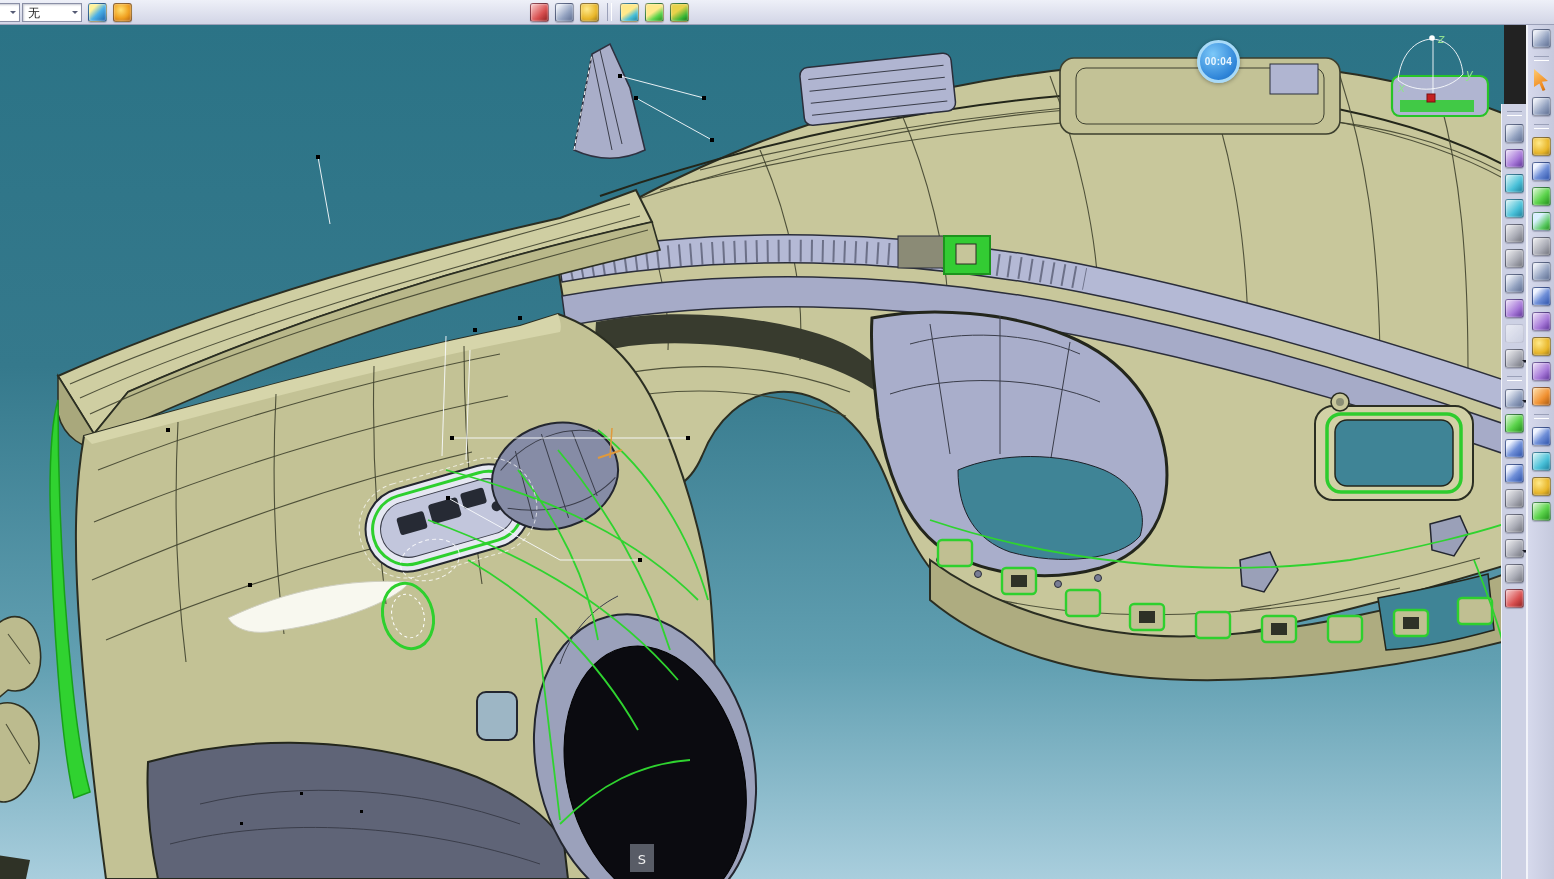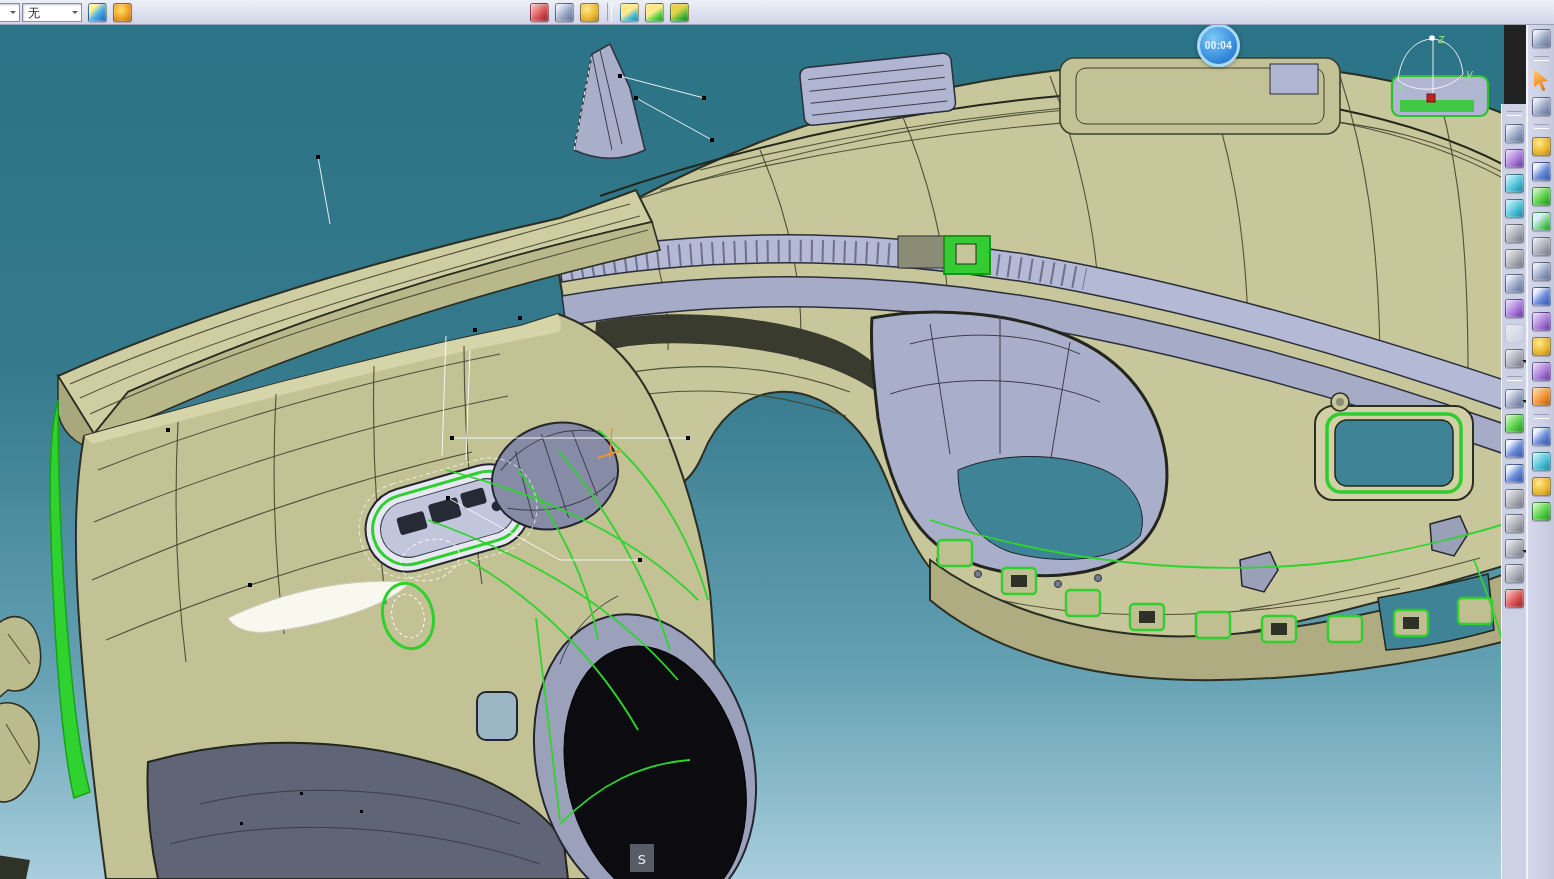--- a/index.html
+++ b/index.html
@@ -52,21 +52,21 @@
 
   .tb-sep{width:3px;height:18px;border-left:1px solid #9aa0b8;border-right:1px solid #ffffff;margin:0 2px;}
   .vcol .tb-sep{width:15px;height:3px;border:none;border-top:1px solid #9aa0b8;
     border-bottom:1px solid #ffffff;margin:2px 0;}
 
   
   .viewport{position:absolute;top:24px;left:0;width:1504px;height:855px;overflow:hidden;
     background:linear-gradient(#2b7386 0%,#35798c 40%,#62a0b2 75%,#a9cedd 100%);}
   .viewport svg{position:absolute;top:0;left:0;}
 
-  .timer{position:absolute;left:1197px;top:0;width:37px;height:37px;border-radius:50%;
+  .timer{position:absolute;left:1197px;top:16px;width:37px;height:37px;border-radius:50%;
     background:radial-gradient(circle at 35% 30%,#7cc8f8,#2e84d8 70%,#1f66b0);
     border:3px solid #a8daf8;box-shadow:0 1px 4px rgba(0,0,0,.35);
     display:flex;align-items:center;justify-content:center;
     color:#eaf6ff;font-size:10px;font-weight:bold;letter-spacing:.4px;z-index:5;}
 
   
   .sidebar{position:absolute;top:24px;right:0;width:26px;height:855px;z-index:5;
     background:linear-gradient(90deg,#d6d9ec,#c5c9dd);border-left:2px solid #f2f4fa;}
   .dock-left{position:absolute;top:104px;right:28px;width:24px;height:775px;z-index:5;
     background:#cdd1e4;border-left:1px solid #f2f4fa;}

